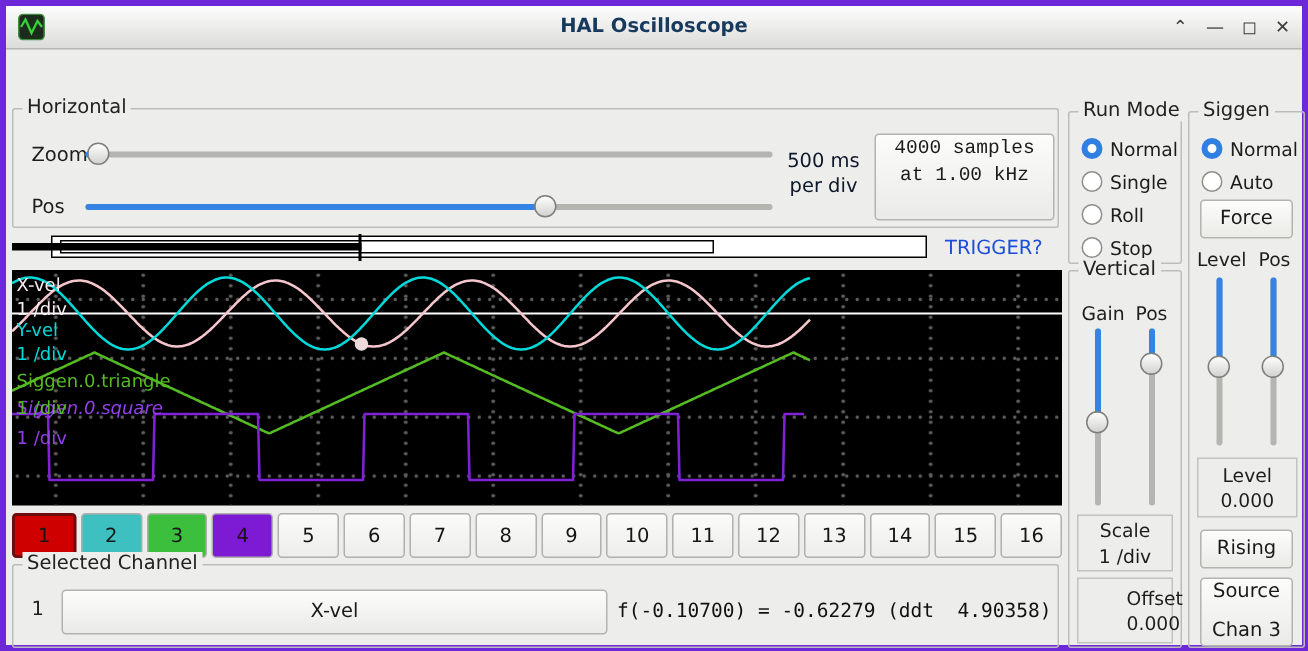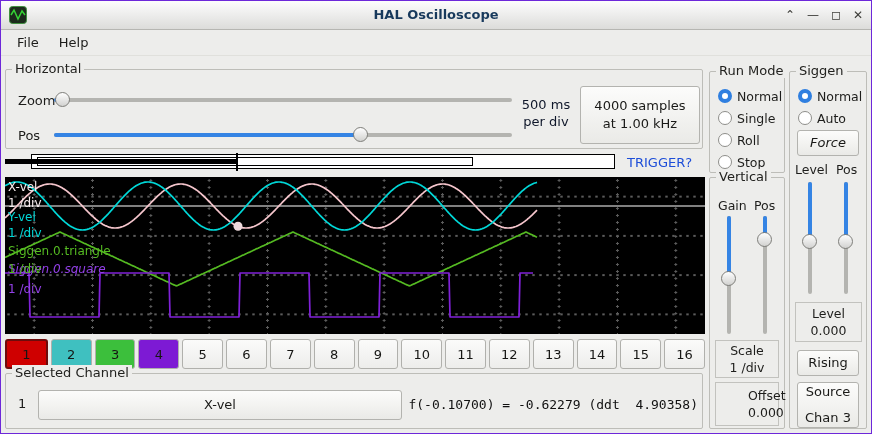--- a/index.html
+++ b/index.html
@@ -1,18 +1,18 @@
 <!DOCTYPE html>
 <html><head>
 <meta charset="utf-8">
 <style>
   html,body{margin:0;padding:0;}
   body{width:872px;height:434px;position:relative;overflow:hidden;
        font-family:"DejaVu Sans","Liberation Sans",sans-serif;background:#ededeb;}
-  .window{position:absolute;inset:0;border:1px solid #6d28d9;box-sizing:border-box;}
+  .window{position:absolute;inset:0;border:4px solid #6d28d9;box-sizing:border-box;}
 
   
   .titlebar{position:absolute;left:0;top:0;right:0;height:28px;
             background:linear-gradient(#fdfdfd,#dcdcda);border-bottom:1px solid #b6b6b2;}
   .app-icon{position:absolute;left:8px;top:5px;}
   .title{position:absolute;left:0;right:0;top:0;text-align:center;line-height:28px;
          font-size:13px;font-weight:bold;color:#17395c;}
   .winbtns{position:absolute;right:8px;top:0;height:28px;display:flex;gap:12px;
            align-items:center;font-size:12px;color:#3c3c38;}
   .winbtns span{cursor:default;}
@@ -51,21 +51,21 @@
   .vslider .fill{position:absolute;left:7px;top:0;height:var(--p);width:4px;background:#3584e4;border-radius:2px;}
   .vslider .handle{position:absolute;left:1px;top:calc(var(--p) - 8px);width:15px;height:15px;
         border-radius:50%;background:linear-gradient(#fefefe,#d2d2d0);border:1px solid #7e7e7a;box-sizing:border-box;}
 
   
   .rate{position:absolute;left:510px;top:26px;width:60px;text-align:center;font-size:13px;
         line-height:17px;color:#0f172a;}
   .btn{background:linear-gradient(#fcfcfb,#eaeae7);border:1px solid #b3b3af;border-radius:3px;
        color:#1a1a18;box-sizing:border-box;text-align:center;}
   .samples-btn{position:absolute;left:574px;top:16px;width:120px;height:58px;
-       display:flex;flex-direction:column;justify-content:center;font-size:13px;line-height:18px;}
+       display:flex;flex-direction:column;font-size:13px;line-height:18px;font-family:Liberation Mono, monospace;}
 
   
   .bufferbar{position:absolute;left:4px;top:152px;width:612px;height:18px;}
   .bb-outer{position:absolute;left:26px;top:1px;width:584px;height:15px;border:1px solid #000;
             background:#fff;box-sizing:border-box;}
   .bb-inner{position:absolute;left:32px;top:4px;width:436px;height:9px;border:1px solid #000;
             background:#fff;box-sizing:border-box;}
   .bb-thick{position:absolute;left:0;top:6px;width:233px;height:5px;background:#000;}
   .bb-mark{position:absolute;left:231px;top:0;width:2px;height:18px;background:#000;}
   .trigger-q{position:absolute;left:626px;top:154px;font-size:13px;color:#1d4ed8;}
@@ -99,21 +99,21 @@
   
   .radio-row{position:absolute;left:8px;display:flex;gap:5px;align-items:center;height:20px;}
   .radio{width:14px;height:14px;border-radius:50%;background:#fff;border:1px solid #8e8e8a;
          box-sizing:border-box;flex:none;}
   .radio.checked{border:4px solid #2f7fe0;}
   .radio-label{font-size:12.5px;color:#1d1d1b;}
   .rm-1{top:14px;} .rm-2{top:36px;} .rm-3{top:58px;} .rm-4{top:80px;}
   .tr-1{top:14px;} .tr-2{top:36px;}
 
   
-  .force-btn{position:absolute;left:7px;top:58px;width:62px;height:26px;line-height:24px;font-size:13px;font-style:italic;}
+  .force-btn{position:absolute;left:7px;top:58px;width:62px;height:26px;line-height:24px;font-size:13px;}
   .colhead{position:absolute;font-size:12.5px;color:#1d1d1b;}
   .tr-level-lbl{left:5px;top:90px;}  .tr-pos-lbl{left:46px;top:90px;}
   .tr-sl-level{left:11px;top:110px;height:112px;}
   .tr-sl-pos{left:47px;top:110px;height:112px;}
   .readbox{position:absolute;border:1px solid #c2c2be;background:#ededeb;text-align:center;
            font-size:12.5px;color:#1d1d1b;box-sizing:border-box;display:flex;flex-direction:column;justify-content:center;line-height:17px;}
   .tr-levelbox{left:5px;top:230px;width:67px;height:40px;}
   .rising-btn{position:absolute;left:7px;top:278px;width:62px;height:26px;line-height:24px;font-size:13px;}
   .source-btn{position:absolute;left:7px;top:310px;width:62px;height:46px;display:flex;
               flex-direction:column;justify-content:space-between;font-size:13px;line-height:18px;}
@@ -138,24 +138,20 @@
     </span>
     <span class="title">HAL Oscilloscope</span>
     <span class="winbtns">
       <span>⌃</span>
       <span>—</span>
       <span>◻</span>
       <span>✕</span>
     </span>
   </div>
 
-  <div class="menubar">
-    <span class="menu-item">File</span>
-    <span class="menu-item">Help</span>
-  </div>
 
   <div class="group g-horizontal">
     <span class="legend">Horizontal</span>
     <span class="lbl zoom-lbl">Zoom</span>
     <div class="hslider zoom-slider" style="--p: 2%;">
       <div class="track"></div>
       <div class="fill"></div>
       <div class="handle"></div>
     </div>
     <div class="rate">

